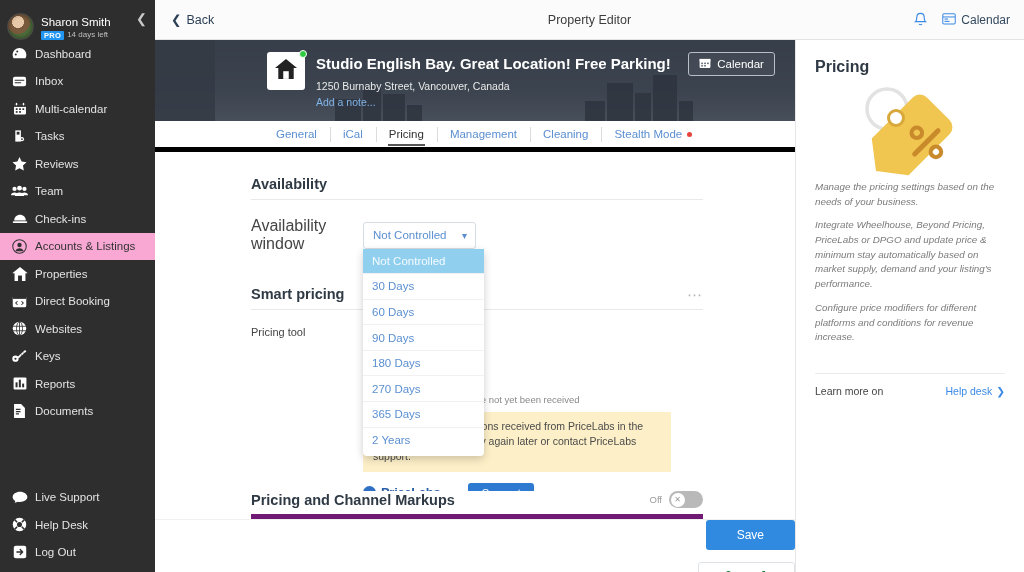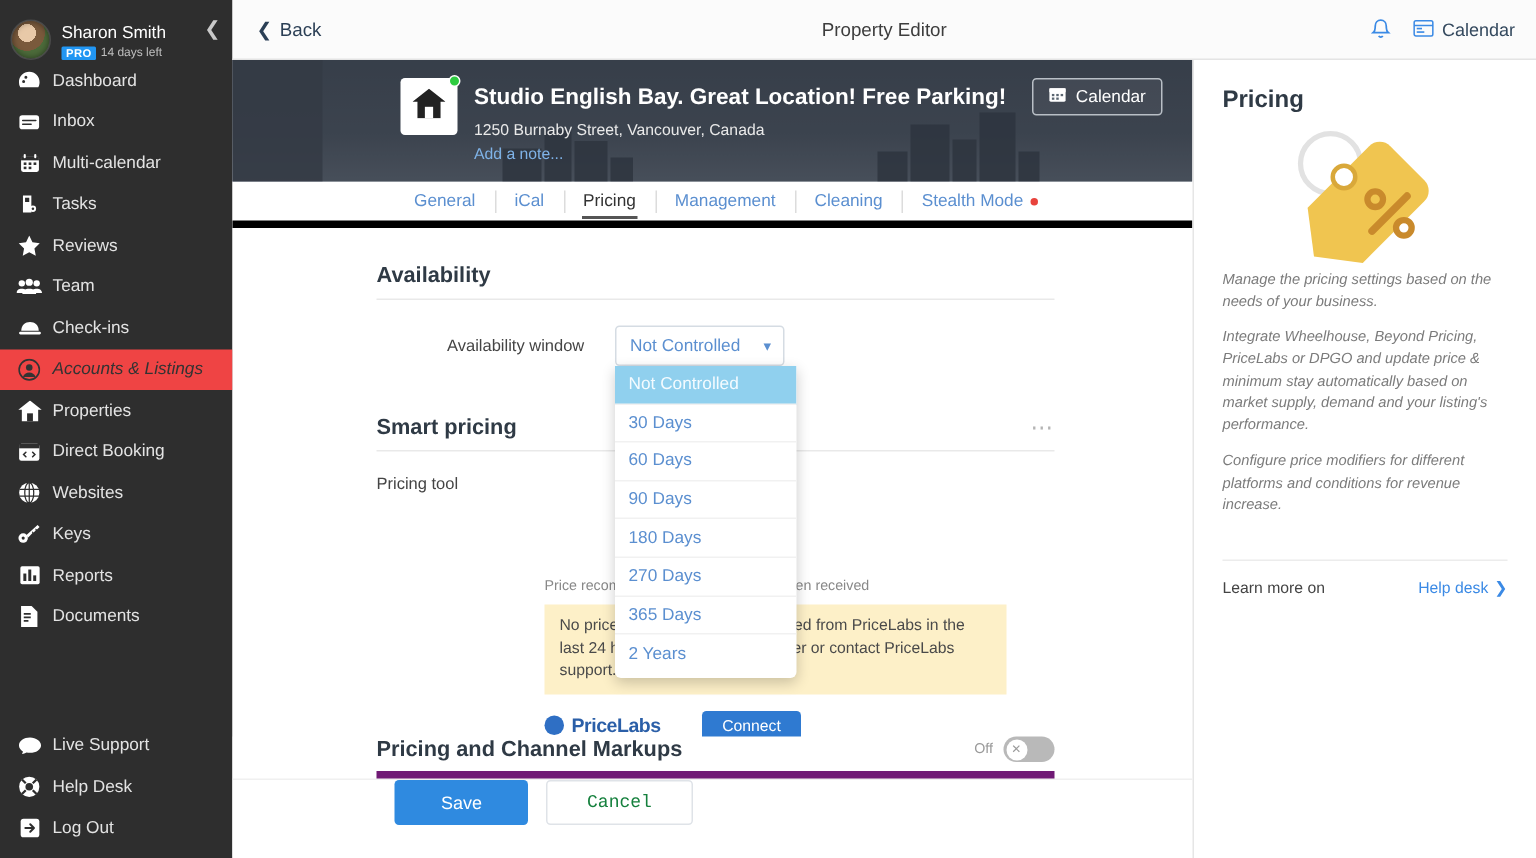--- a/index.html
+++ b/index.html
@@ -36,21 +36,21 @@
   .collapse-btn {
     position: absolute; right: 8px; top: 12px;
     color: #c9c9c9; font-size: 13px; cursor: pointer; line-height: 1;
   }
   .nav { display: flex; flex-direction: column; }
   .nav-item {
     height: 27.5px; display: flex; align-items: center;
     padding-left: 11px; font-size: 11.5px; color: #e3e3e3;
     cursor: pointer; white-space: nowrap;
   }
-  .nav-item.active { background: #ef4444; color: #333; font-style: italic; }
+  .nav-item.active { background: #f9a8d4; color: #333; }
   .nav-ico {
     width: 17px; height: 16px; flex: 0 0 17px; margin-right: 7px;
     display: flex; align-items: center; justify-content: center;
   }
   .nav-ico svg { display: block; }
   .nav-spacer { flex: 1 1 auto; }
   .nav-bottom { padding-bottom: 6px; }
 
   
   .main { flex: 1 1 auto; position: relative; display: flex; flex-direction: column; height: 572px; }
@@ -146,21 +146,21 @@
     position: relative; padding: 0 0 0 0;
   }
   .sec { padding-left: 96px; padding-right: 92px; }
   .sec-head {
     display: flex; align-items: center; justify-content: space-between;
     border-bottom: 1px solid #e9e9e9; padding-bottom: 7px;
   }
   .sec-title { font-size: 14.5px; color: #2f3a45; font-weight: bold; }
   .dots-menu { color: #b4b4b4; font-size: 15px; letter-spacing: 1px; cursor: pointer; line-height: .6; }
   .row { display: flex; align-items: center; margin-top: 17px; }
-  .row-label { width: 112px; font-size: 11px; color: #444; flex: 0 0 112px; margin-left: 47px; }
+  .row-label { width: 112px; font-size: 16px; color: #444; flex: 0 0 112px; }
 
   
   .select-wrap { position: relative; }
   .select-box {
     width: 113px; height: 27px; border: 1px solid #d5dce3; border-radius: 3px;
     background: #fff; display: flex; align-items: center; justify-content: space-between;
     padding: 0 8px 0 9px; font-size: 11.5px; color: #5b8fd0; cursor: pointer;
   }
   .chev { color: #5b8fd0; font-size: 10px; }
   .select-menu {
@@ -218,22 +218,23 @@
   }
   .toggle-knob {
     position: absolute; left: 1.5px; top: 1.5px; width: 14px; height: 14px;
     border-radius: 50%; background: #fff; display: flex; align-items: center;
     justify-content: center; font-size: 8px; color: #9a9a9a; line-height: 1;
   }
 
   
   .footer {
     position: absolute; left: 0; right: 0; bottom: 0; height: 52px;
-    background: #fff; display: flex; align-items: flex-start; padding-left: 108px; gap: 12px;
+    background: #fff; display: flex; align-items: flex-end; padding-left: 108px; gap: 12px;
     box-shadow: 0 -1px 0 #f0f0f0;
+    flex-direction: column;
   }
   .btn-save {
     background: #2f8ae0; color: #fff; font-size: 12px;
     padding: 8px 31px; border-radius: 3px; cursor: pointer; border: none;
     font-family: inherit;
   }
   .btn-cancel {
     background: #fff; color: #15803d; font-size: 12px;
     padding: 7px 26px; border-radius: 3px; cursor: pointer;
     border: 1px solid #dfe3e8; font-family: Liberation Mono, monospace;

